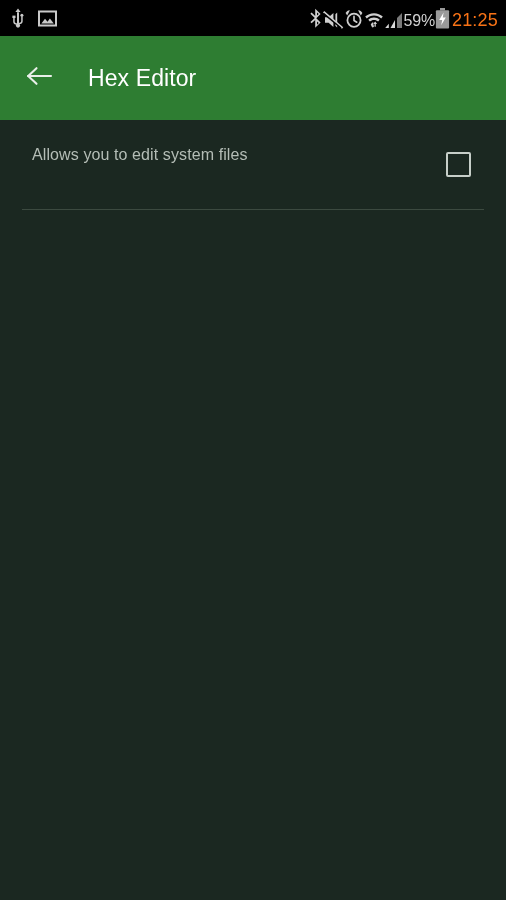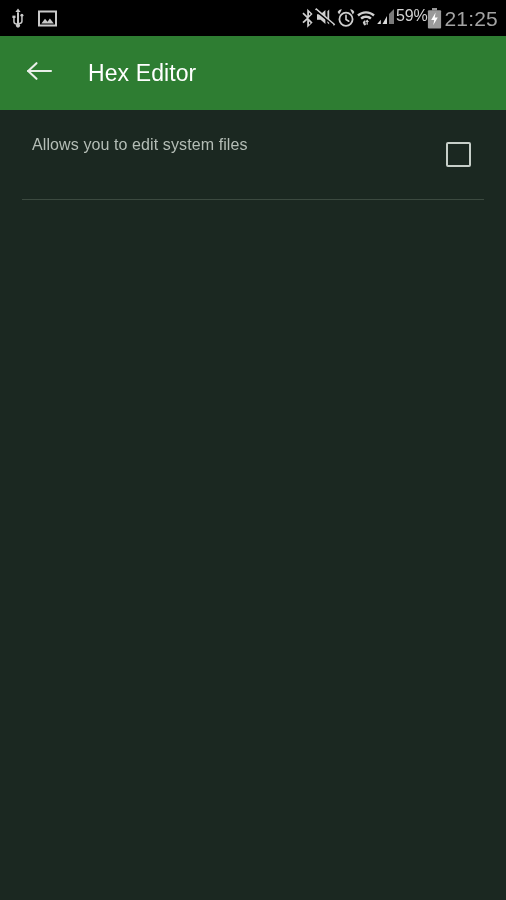--- a/index.html
+++ b/index.html
@@ -26,44 +26,44 @@
   }
   .status-left {
     display: flex;
     align-items: center;
     gap: 12px;
     flex: 0 0 auto;
   }
   .status-spacer { flex: 1 1 auto; }
   .status-right {
     display: flex;
-    align-items: flex-start;
+    align-items: flex-end;
     flex: 0 0 auto;
   }
   .sb-icon {
     display: block;
     line-height: 0;
   }
   .battery-pct {
     color: #d2d2d2;
     font-size: 16px;
     letter-spacing: -0.2px;
     line-height: 1;
   }
   .clock {
-    color: #a3a3a3;
-    font-size: 21px;
+    color: #f97316;
+    font-size: 18px;
     line-height: 1;
     letter-spacing: 0.2px;
     padding-left: 2px;
   }
 
   
   .app-bar {
-    height: 74px;
+    height: 84px;
     background: #2e7d32;
     display: flex;
     align-items: center;
     padding-left: 22px;
     box-sizing: border-box;
   }
   .back-btn {
     width: 34px;
     height: 34px;
     display: flex;

